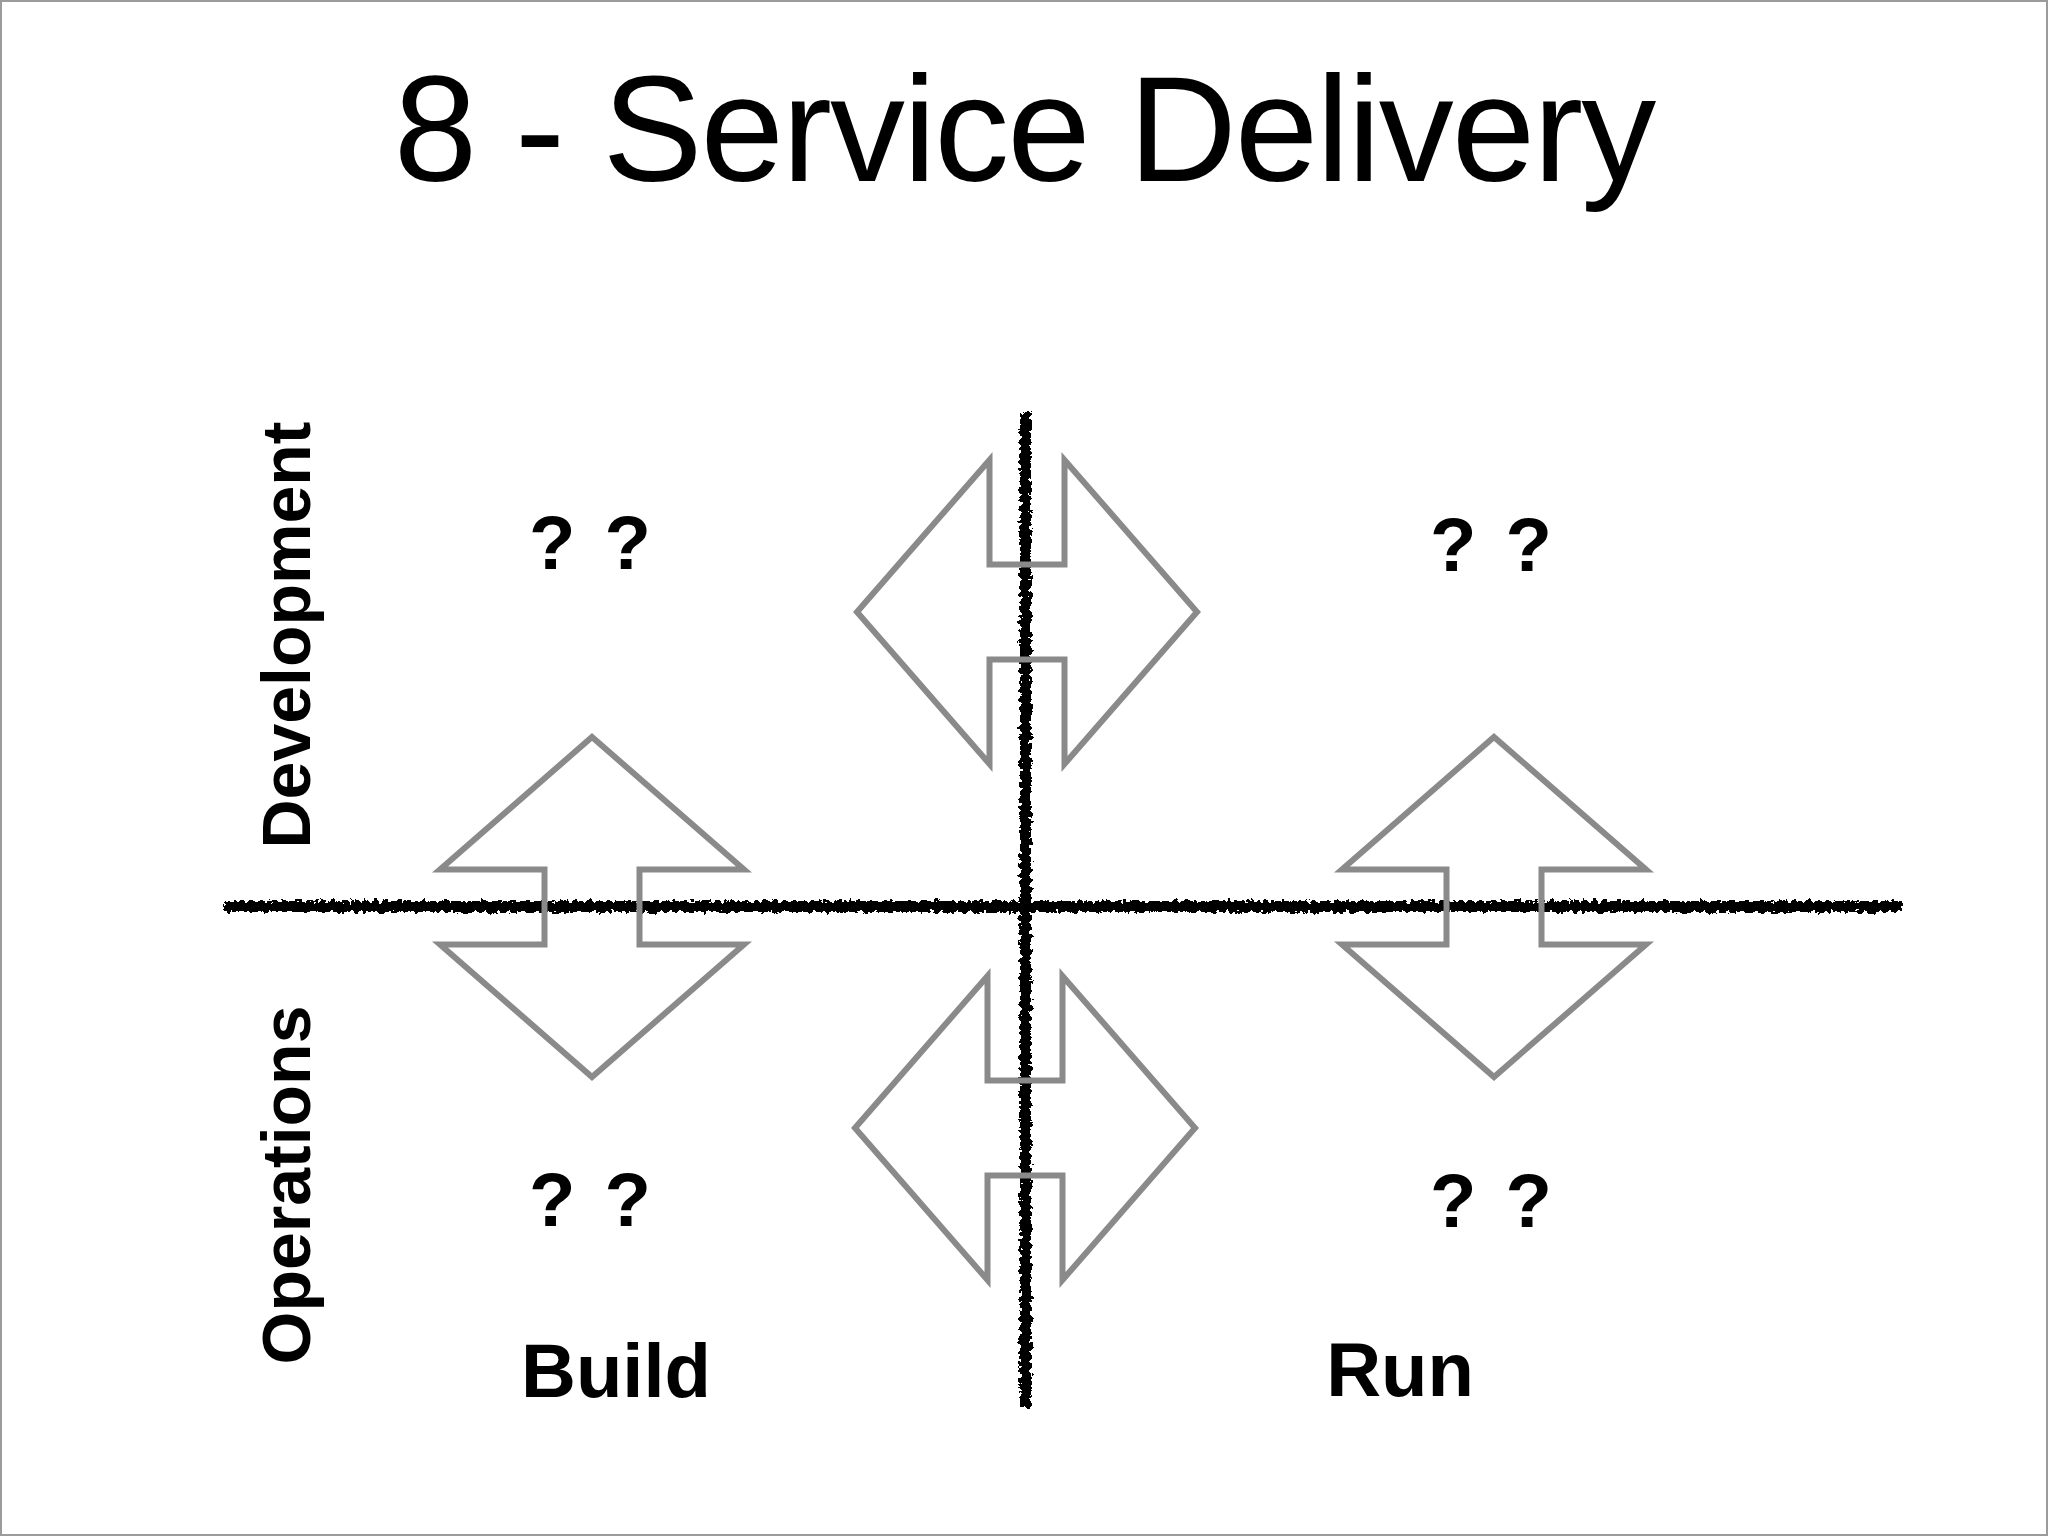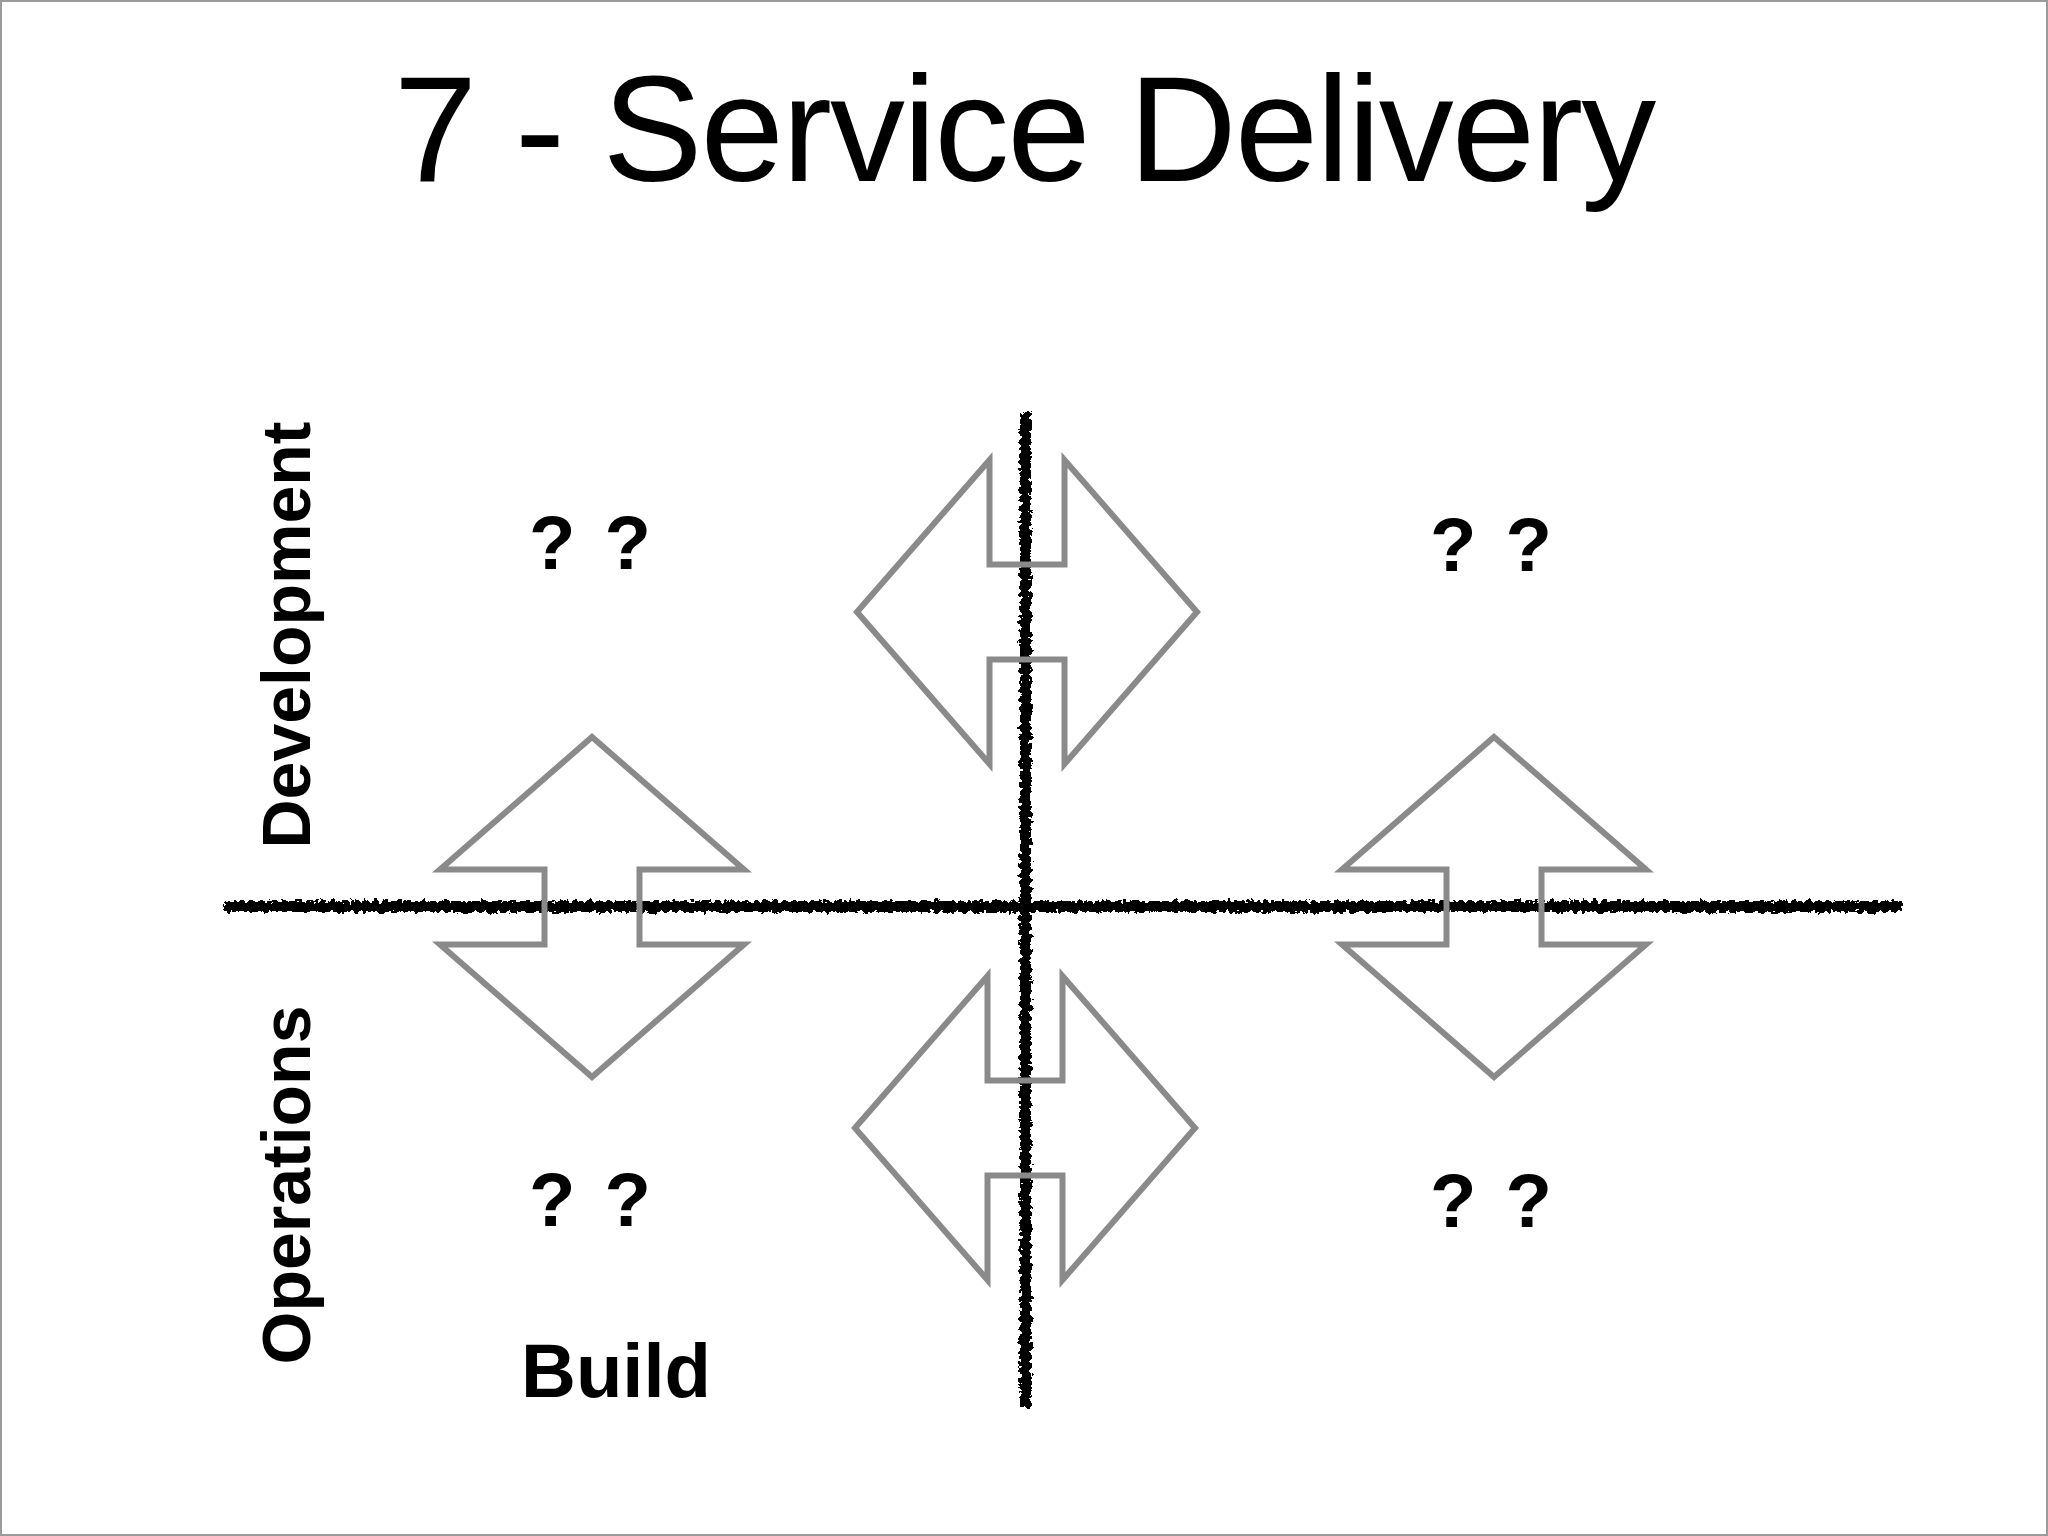--- a/index.html
+++ b/index.html
@@ -66,21 +66,21 @@
     transform:translate(-50%,-50%);
     color:var(--text);
   }
 </style>
 </head>
 <body>
 
 <div class="slide">
 
   <div class="title">
-    <div>7 - Service Delivery</div>
+    <div>8 - Service Delivery</div>
   </div>
 
   <svg class="diagram-svg" viewBox="0 0 2048 1536" xmlns="http://www.w3.org/2000/svg">
     <defs>
       <filter id="crayon" x="-5%" y="-120%" width="110%" height="340%">
         <feTurbulence type="fractalNoise" baseFrequency="0.21" numOctaves="3" seed="7" result="noise"></feTurbulence>
         <feDisplacementMap in="SourceGraphic" in2="noise" scale="9" xChannelSelector="R" yChannelSelector="G"></feDisplacementMap>
       </filter>
       <filter id="crayonV" x="-120%" y="-5%" width="340%" height="110%">
         <feTurbulence type="fractalNoise" baseFrequency="0.21" numOctaves="3" seed="11" result="noise"></feTurbulence>
@@ -103,14 +103,15 @@
 
   <div class="side-label" style="left:284px;top:633px;">Development</div>
   <div class="side-label" style="left:284px;top:1183px;">Operations</div>
 
   <div class="qmarks" style="left:590px;top:540px;">? ?</div>
   <div class="qmarks" style="left:1491px;top:542px;">? ?</div>
   <div class="qmarks" style="left:590px;top:1197px;">? ?</div>
   <div class="qmarks" style="left:1491px;top:1198px;">? ?</div>
 
   <div class="bottom-label" style="left:614px;top:1368px;">Build</div>
+  <div class="bottom-label" style="left:1398px;top:1367px;">Run</div>
 
 </div>
 
 </body></html>

